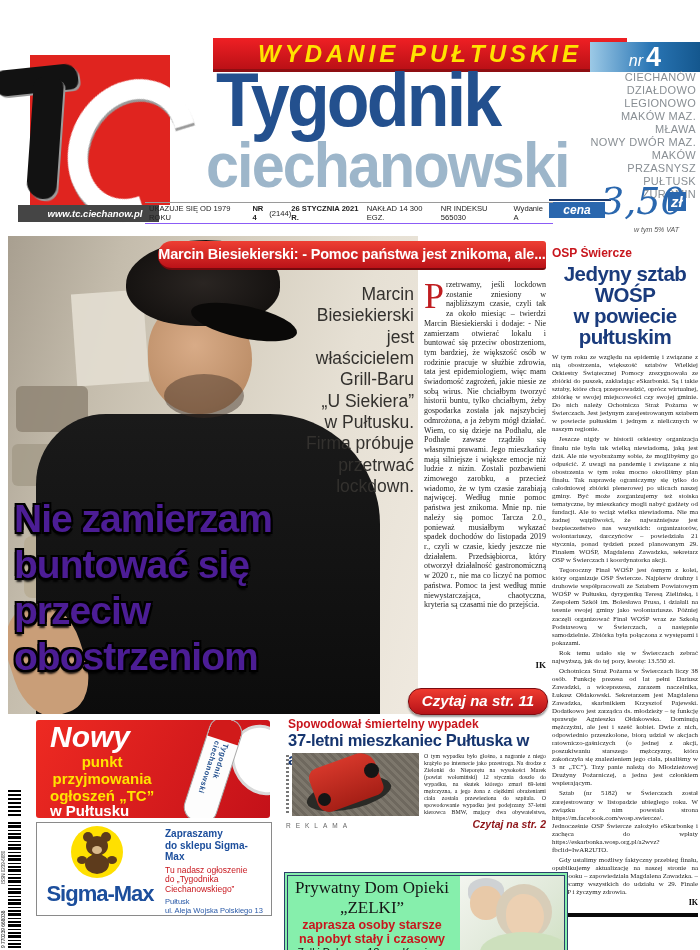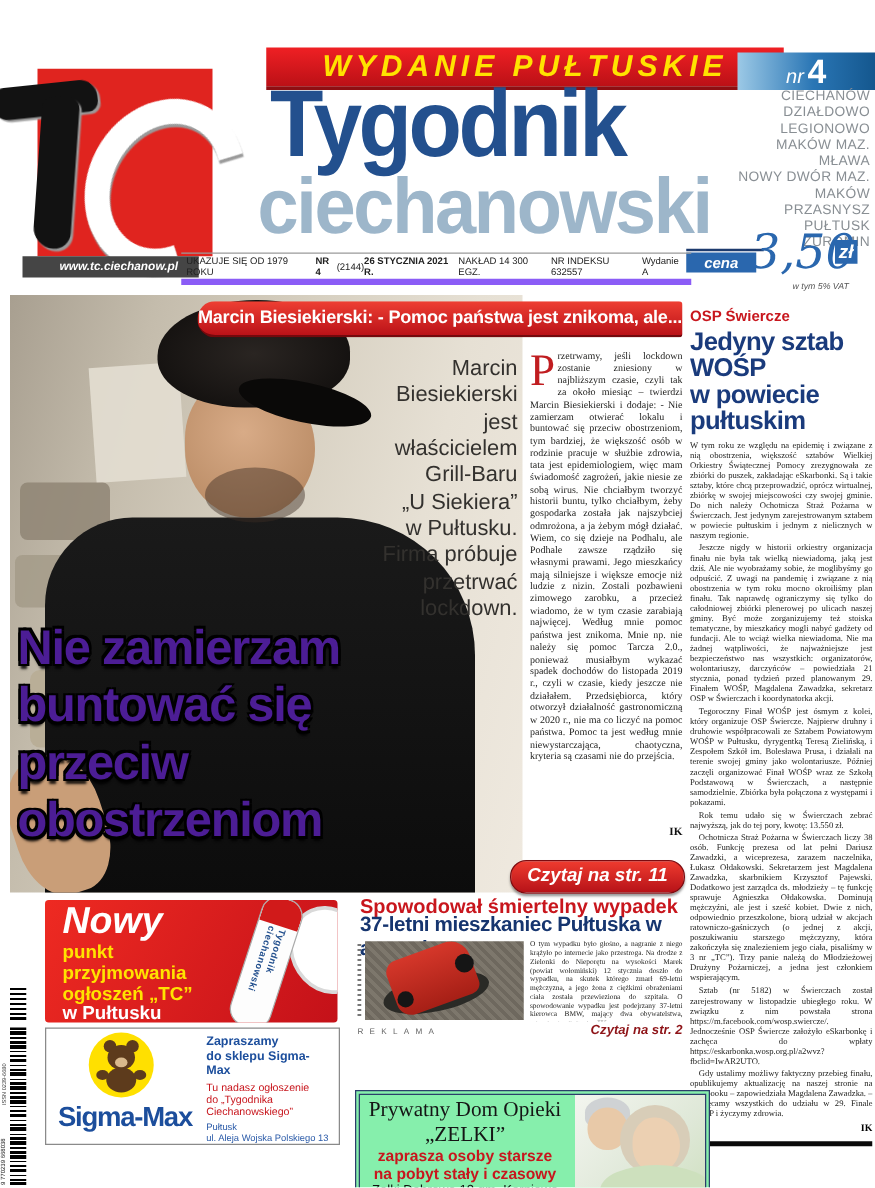--- a/index.html
+++ b/index.html
@@ -1,19 +1,19 @@
 <!DOCTYPE html>
 <html lang="pl"><head>
 <meta charset="utf-8">
 <style>
   html,body{margin:0;padding:0;background:#ffffff;}
   #page{position:relative;width:700px;height:950px;background:#fff;overflow:hidden;
         font-family:"Liberation Sans",sans-serif;}
   .abs{position:absolute;}
-  .pre{white-space:pre-line;}
+  .pre{white-space:pre-line;text-align:center;}
 
   
   #logo-box{left:8px;top:55px;width:164px;height:168px;}
   #logo-red{position:absolute;left:22px;top:0;width:140px;height:150px;background:#e0241f;}
   .logo-stroke{position:absolute;filter:drop-shadow(2px 2px 0 #9a9a9a);}
   #t-top{left:-14px;top:12px;width:84px;height:26px;background:#121212;border-radius:10px 14px 8px 12px;transform:rotate(-6deg);}
   #t-stem{left:22px;top:22px;width:30px;height:122px;background:#121212;border-radius:12px 10px 14px 18px;transform:rotate(4deg);}
   #c-arc{left:62px;top:22px;width:84px;height:104px;border:20px solid #ffffff;border-right-color:transparent;border-radius:50%;transform:rotate(28deg);}
   #website-bar{left:10px;top:150px;width:128px;height:17px;background:#454545;color:#fff;
     font:italic bold 9.5px "Liberation Sans",sans-serif;text-align:center;line-height:17px;padding-left:13px;}
@@ -28,21 +28,21 @@
     letter-spacing:-3px;transform:scaleX(.92);transform-origin:left top;z-index:3;line-height:1;}
   #title2{left:206px;top:134px;font:bold 63px "Liberation Sans",sans-serif;color:#9db6ca;
     letter-spacing:-2px;transform:scaleX(.94);transform-origin:left top;z-index:2;line-height:1;}
   #cities{left:548px;top:71px;width:148px;text-align:right;color:#898f94;font-size:11px;line-height:13px;letter-spacing:.3px;}
   #price-rule{left:549px;top:199px;width:62px;height:2px;background:#1d3b6e;}
   #cena-box{left:549px;top:202px;width:56px;height:16px;background:#2a67ae;color:#fff;
     font:italic bold 12px "Liberation Sans",sans-serif;text-align:center;line-height:16px;}
   #price-value{left:600px;top:182px;font:italic 38px "DejaVu Serif",serif;color:#2a67ae;line-height:1;}
   #price-currency{left:668px;top:192px;background:#2a67ae;color:#fff;font:italic bold 15px "Liberation Sans",sans-serif;padding:1px 3px;}
   #price-vat{left:634px;top:226px;font:italic 7px "Liberation Sans",sans-serif;color:#555;}
-  #info-bar{left:145px;top:202px;width:400px;height:20px;border-top:1px solid #9a9a9a;border-bottom:5px solid #8b5cf6;
+  #info-bar{left:145px;top:202px;width:400px;height:20px;border-top:1px solid #9a9a9a;border-bottom:1px solid #8b5cf6;
     display:flex;align-items:center;justify-content:space-between;padding:0 4px;font-size:7.6px;color:#222;}
   #info-bar .b{font-weight:bold;}
 
   
   #main-photo{left:8px;top:236px;width:410px;height:478px;overflow:hidden;
     background:linear-gradient(105deg,#a89f90 0%,#c4bcac 22%,#d6cfc0 45%,#e6e0d4 70%,#efe9df 100%);}
   .ph{position:absolute;}
   #ph-shelf1{left:8px;top:150px;width:72px;height:46px;background:#8f8574;border-radius:6px;opacity:.85;}
   #ph-shelf2{left:4px;top:208px;width:88px;height:42px;background:#a39a87;border-radius:6px;opacity:.8;}
   #ph-jar1{left:16px;top:300px;width:42px;height:62px;background:#b9ae97;border-radius:8px;}
@@ -78,21 +78,21 @@
   #right-col{left:552px;top:246px;width:146px;height:678px;overflow:hidden;}
   #wosp-kicker{color:#c8161d;font-weight:bold;font-size:12px;}
   #wosp-headline{color:#1a3b7c;font:bold 20.5px/21px "Liberation Sans",sans-serif;letter-spacing:-.5px;margin:3px 0 6px;}
   #right-col p{font-family:"Liberation Serif",serif;font-size:6.9px;line-height:8.05px;
     text-align:justify;color:#1c1c1a;margin:0 0 2px;text-indent:7px;word-break:break-word;}
   #right-col p.noindent{text-indent:0;}
   #wosp-byline{text-align:right;font:bold 8px "Liberation Serif",serif;margin-top:1px;}
   #wosp-rule{height:4px;background:#0a0a0a;margin-top:6px;width:100%;}
 
   
-  #acc-kicker{left:288px;top:717px;color:#c8161d;font-weight:bold;font-size:16px;}
+  #acc-kicker{left:288px;top:717px;color:#c8161d;font-weight:bold;font-size:12px;}
   #acc-headline{left:288px;top:731px;width:260px;color:#16356f;font:bold 16.5px "Liberation Sans",sans-serif;letter-spacing:-.3px;}
   #credit-strip{left:286px;top:755px;width:3px;height:60px;
     background:repeating-linear-gradient(180deg,#777 0 2px,transparent 2px 4px);}
   #crash-photo{left:292px;top:753px;width:127px;height:63px;overflow:hidden;
     background:repeating-linear-gradient(45deg,#7d776c 0 3px,#6e685e 3px 6px);}
   #car-shadow{left:14px;top:26px;width:86px;height:30px;background:#2a2a26;border-radius:50%;transform:rotate(-12deg);}
   #car-body{left:20px;top:6px;width:68px;height:46px;background:linear-gradient(#d5372a,#a61f16);
     border-radius:10px 16px 8px 12px;transform:rotate(-20deg);}
   #car-wheel{left:72px;top:10px;width:15px;height:15px;background:#151515;border-radius:50%;}
   #car-wheel2{left:26px;top:40px;width:13px;height:13px;background:#151515;border-radius:50%;}
@@ -200,21 +200,21 @@
   <div class="abs" id="price-value">3,50</div>
   <div class="abs" id="price-currency">zł</div>
   <div class="abs" id="price-vat">w tym 5% VAT</div>
 
   <div class="abs" id="info-bar">
     <span>UKAZUJE SIĘ OD 1979 ROKU</span>
     <span class="b">NR 4</span>
     <span>(2144)</span>
     <span class="b">26 STYCZNIA 2021 R.</span>
     <span>NAKŁAD 14 300 EGZ.</span>
-    <span>NR INDEKSU 632557</span>
+    <span>NR INDEKSU 565030</span>
     <span>Wydanie A</span>
   </div>
 
   <div class="abs" id="main-photo">
     <div class="ph" id="ph-poster"></div>
     <div class="ph" id="ph-shelf1"></div>
     <div class="ph" id="ph-shelf2"></div>
     <div class="ph" id="ph-jar1"></div>
     <div class="ph" id="ph-jar2"></div>
     <div class="ph" id="ph-collar"></div>

